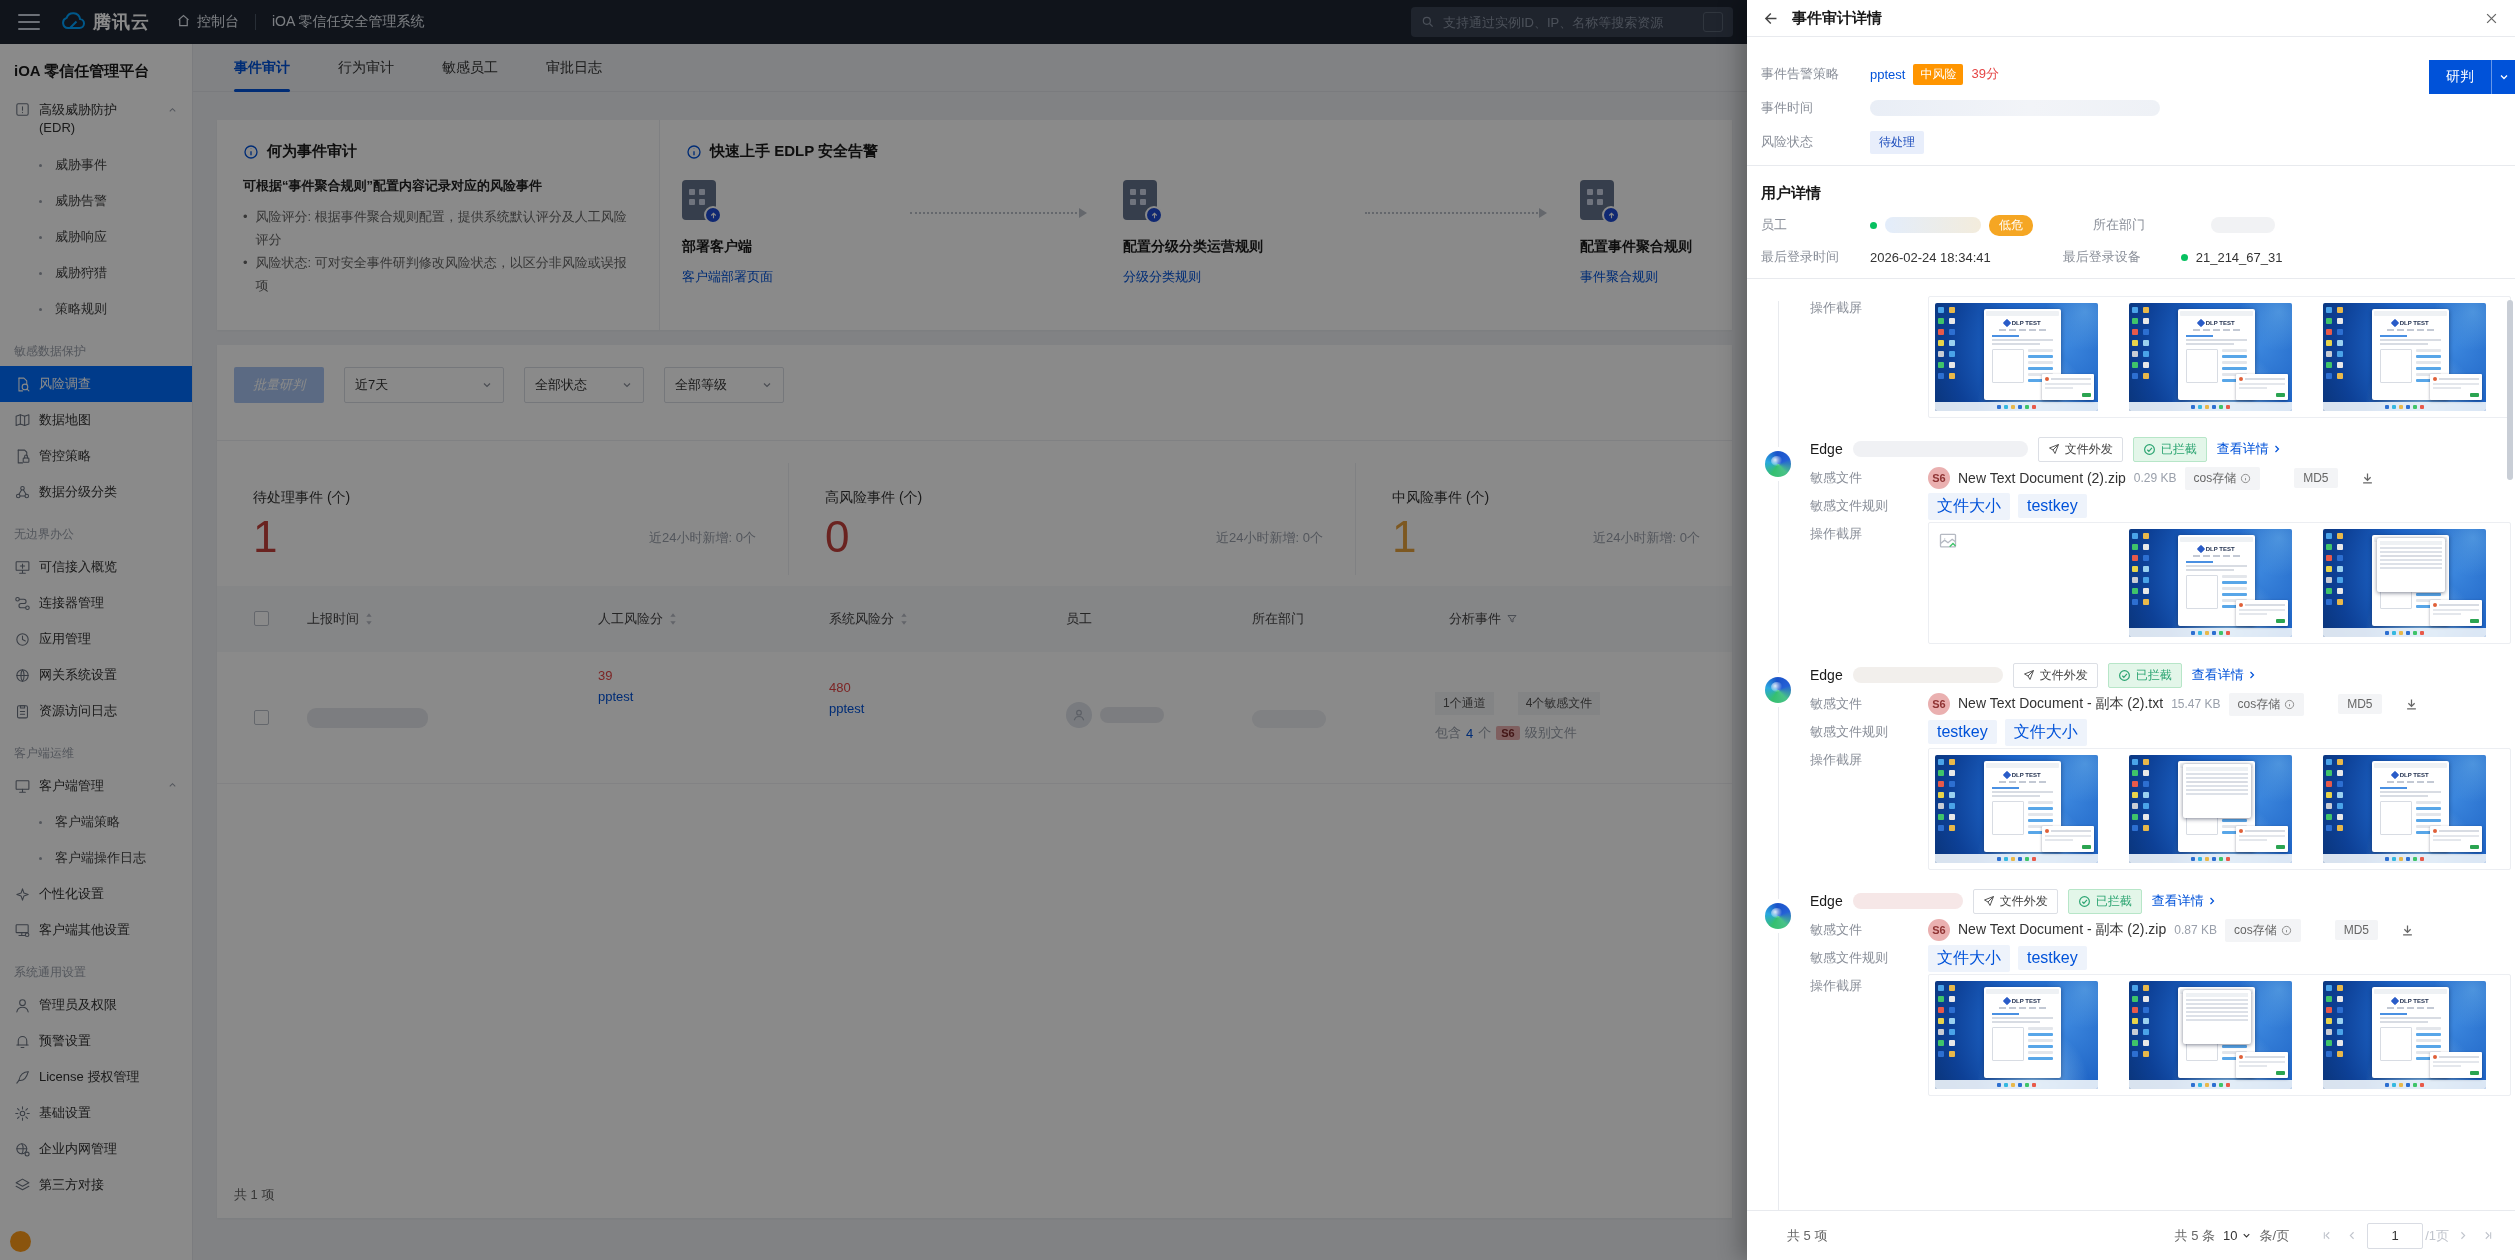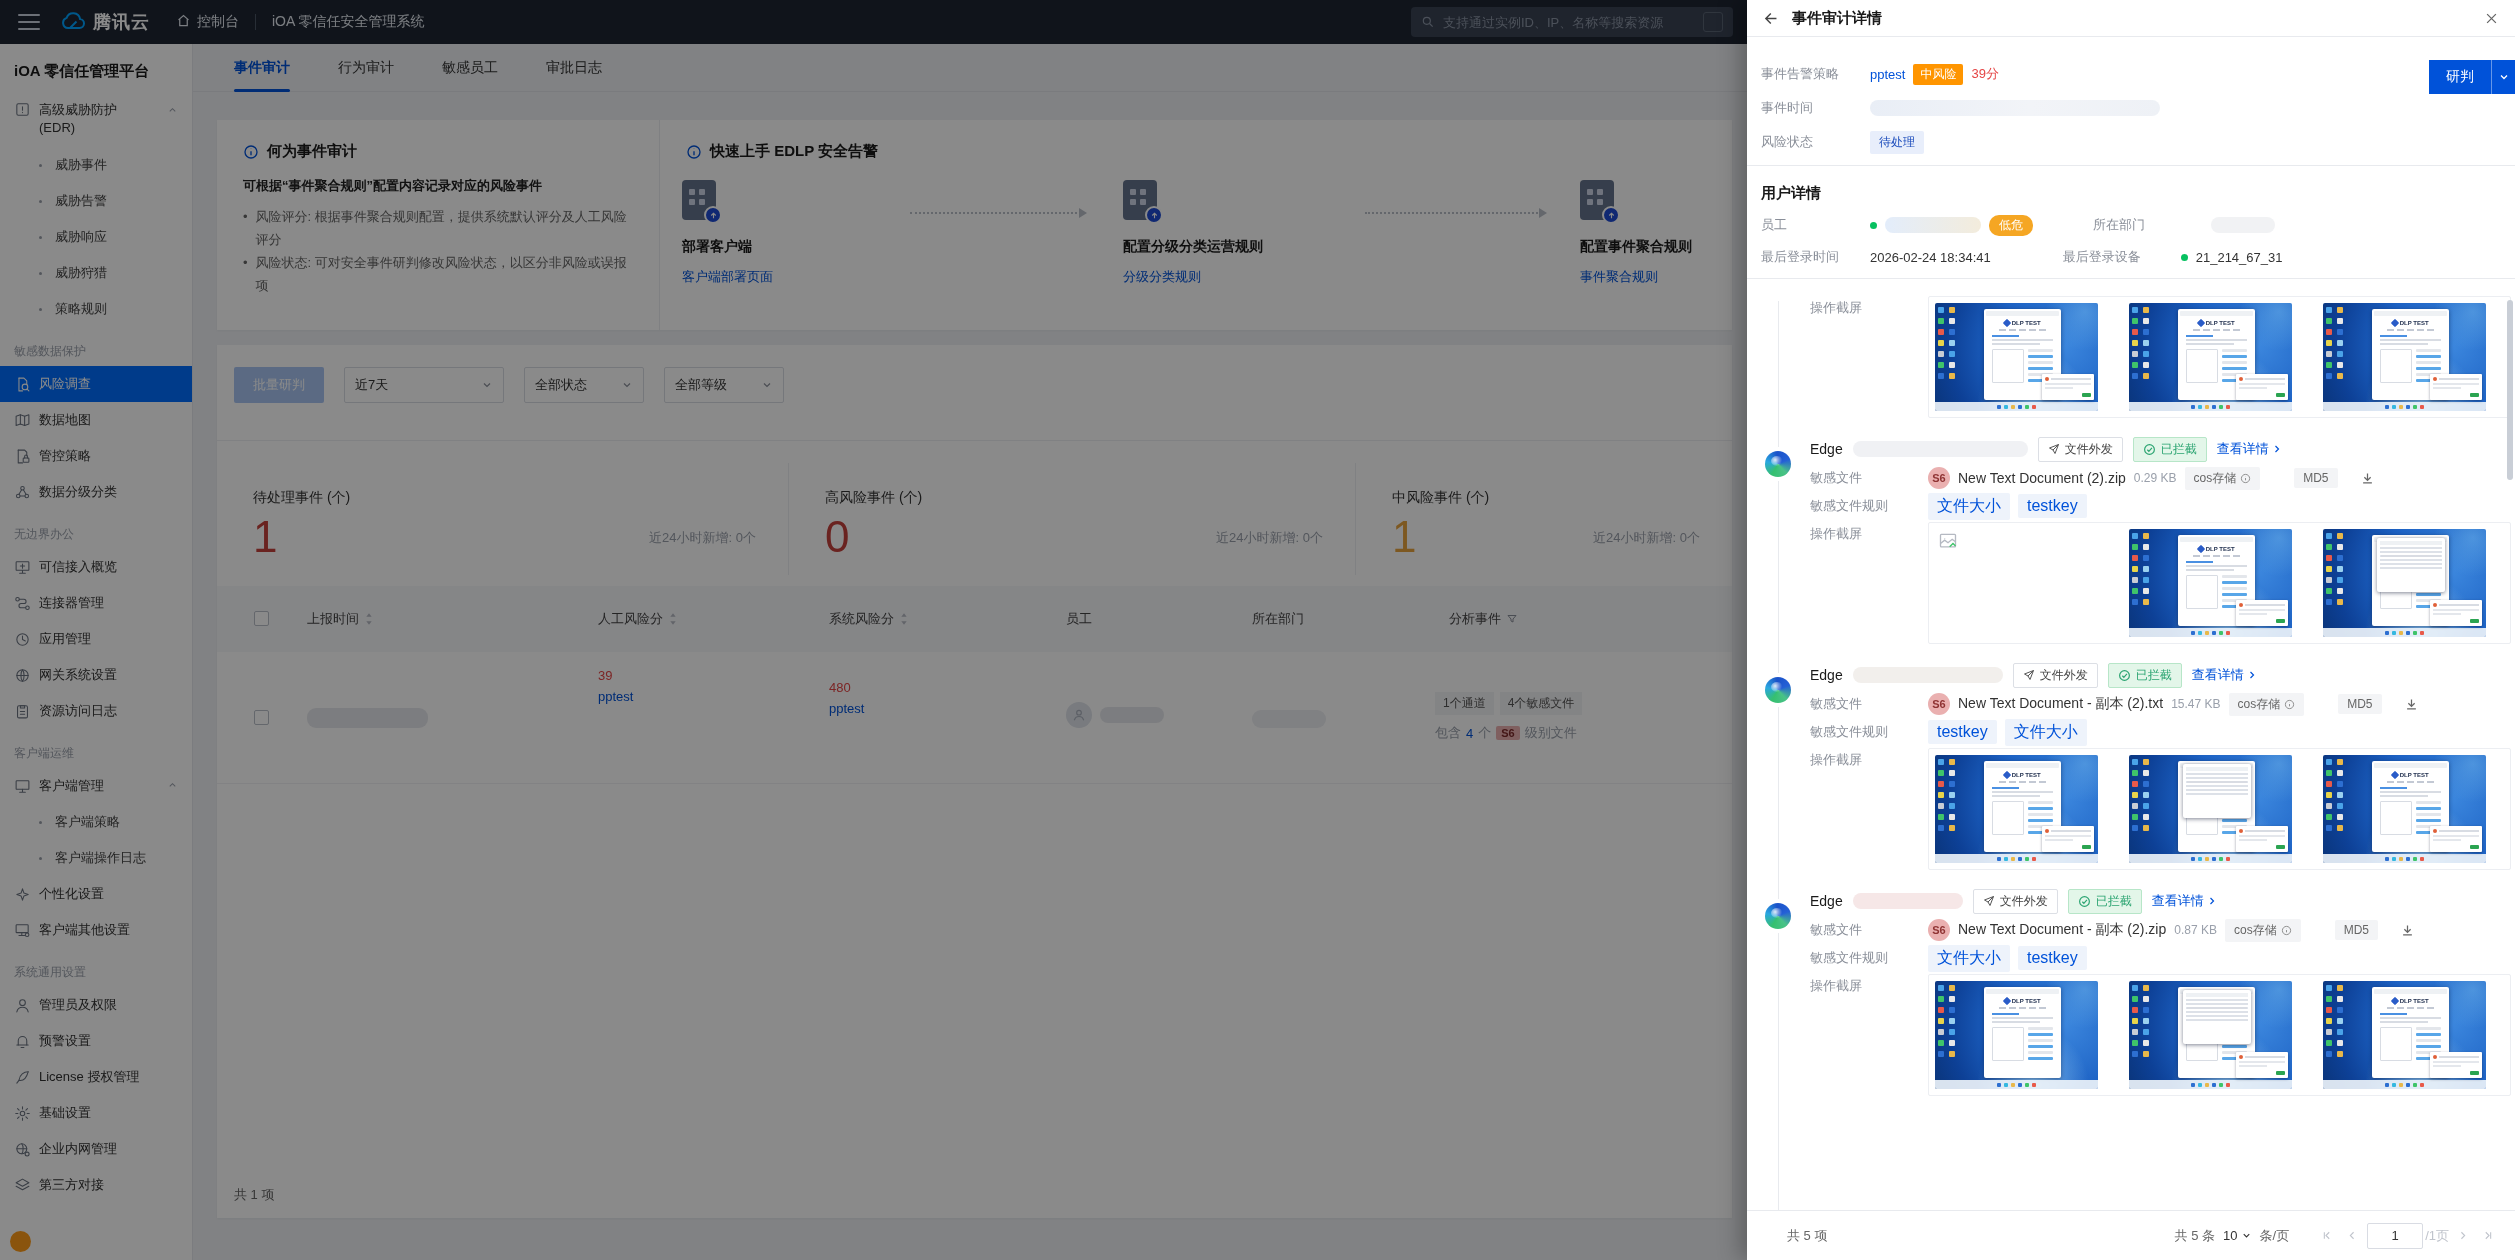--- a/index.html
+++ b/index.html
@@ -57,21 +57,21 @@
   .q-ic .body { position:absolute; left:0; top:0; width:34px; height:40px; background:#64738c; border-radius:4px; }
   .q-ic .body i { position:absolute; width:6px; height:6px; background:#cdd5e8; border-radius:1px; }
   .q-ic .badge { position:absolute; right:0; bottom:0; width:18px; height:18px; border-radius:50%; background:#1e4bd2; border:2px solid #fff; display:flex; align-items:center; justify-content:center; color:#fff; }
   .q-title { margin-top:14px; font-size:14px; font-weight:bold; color:#1a1a1a; }
   .q-link { margin-top:12px; font-size:13px; color:#0052d9; cursor:pointer; }
   .q-arrow { position:absolute; top:92px; height:0; border-top:2px dotted #b9bec7; }
   .q-arrow::after { content:''; position:absolute; right:-2px; top:-6px; border-left:8px solid #b9bec7; border-top:5px solid transparent; border-bottom:5px solid transparent; }
 
   .big-card { position:absolute; left:24px; top:301px; width:1515px; height:873px; background:#fff; box-shadow:0 1px 2px rgba(0,0,0,.04); }
   .filters { position:absolute; left:17px; top:22px; display:flex; gap:20px; align-items:center; }
-  .btn-batch { width:90px; height:36px; background:#a9c5f2; color:#fff; font-size:13px; border:0; border-radius:2px; }
+  .btn-batch { width:90px; height:36px; background:#a9c5f2; color:#fff; font-size:13px; border:0; border-radius:2px;font-style:italic; }
   .sel { height:36px; background:#fff; border:1px solid #d9dce3; border-radius:2px; display:flex; align-items:center; justify-content:space-between; padding:0 10px; font-size:13px; color:#333; cursor:pointer; }
   .sel .chev { color:#8a8f99; display:flex; }
   .filters-sep { position:absolute; left:0; right:0; top:95px; height:1px; background:#eceef2; }
 
   .stats { position:absolute; left:0; top:118px; width:100%; height:112px; display:flex; }
   .stat { position:relative; padding:26px 32px 0 36px; display:flex; flex-direction:column; }
   .stat .lb { font-size:14px; color:#333; }
   .stat .val { margin-top:6px; font-size:44px; line-height:48px; }
   .stat .note { position:absolute; right:32px; bottom:28px; font-size:13px; color:#9aa0ab; }
   .stat + .stat { border-left:1px solid #eceef2; }
@@ -663,21 +663,21 @@
           <span class="avatar">
               <svg width="14" height="14" viewBox="0 0 24 24" fill="none" stroke="currentColor" stroke-width="2">
                 <circle cx="12" cy="8" r="4"></circle>
                 <path d="M4 21c1-4.5 4-6.5 8-6.5s7 2 8 6.5"></path>
               </svg>
             </span>
           <span class="blurpill" style="display:inline-block;width:64px;height:16px;"></span>
         </span>
         <span class="blurpill td" style="left:1035px;top:58px;width:74px;height:18px;background:#eceef2;"></span>
         <span class="td" style="left:1218px;top:40px;">
-          <span style="display:flex;gap:6px;justify-content:flex-end;">
+          <span style="display:flex;gap:24px;justify-content:flex-end;">
             <span class="mini-tag">1个通道</span>
             <span class="mini-tag">4个敏感文件</span>
           </span>
           <span class="contain-line">
             <span>包含</span>
             <span class="blue">4</span>
             <span>个</span>
             <span class="lvl-badge">S6</span>
             <span>级别文件</span>
           </span>

